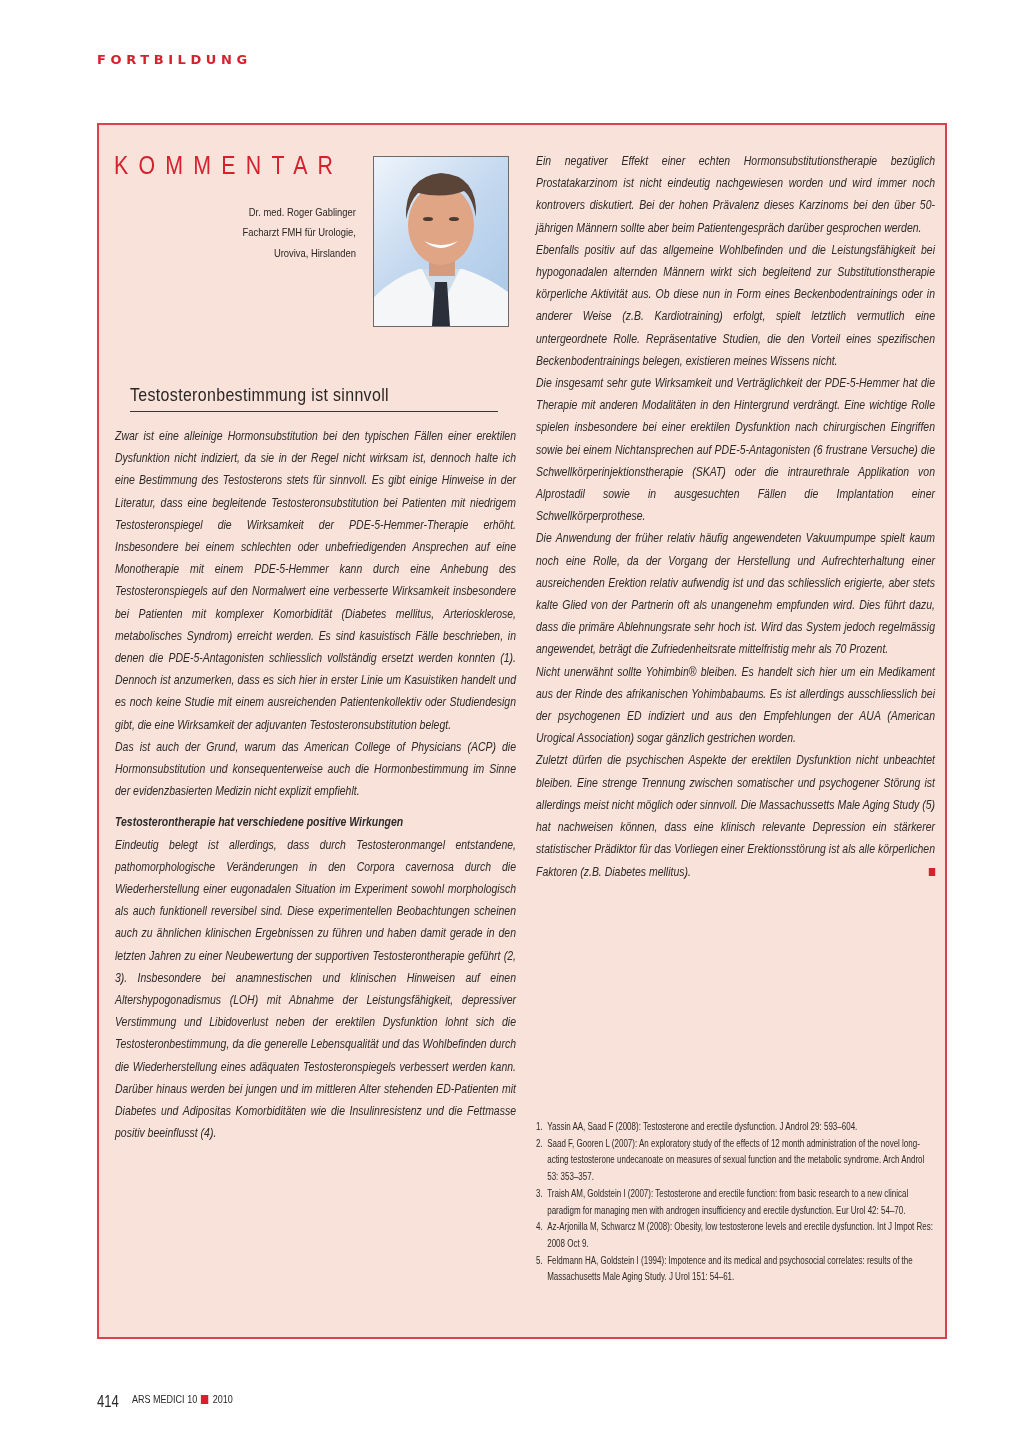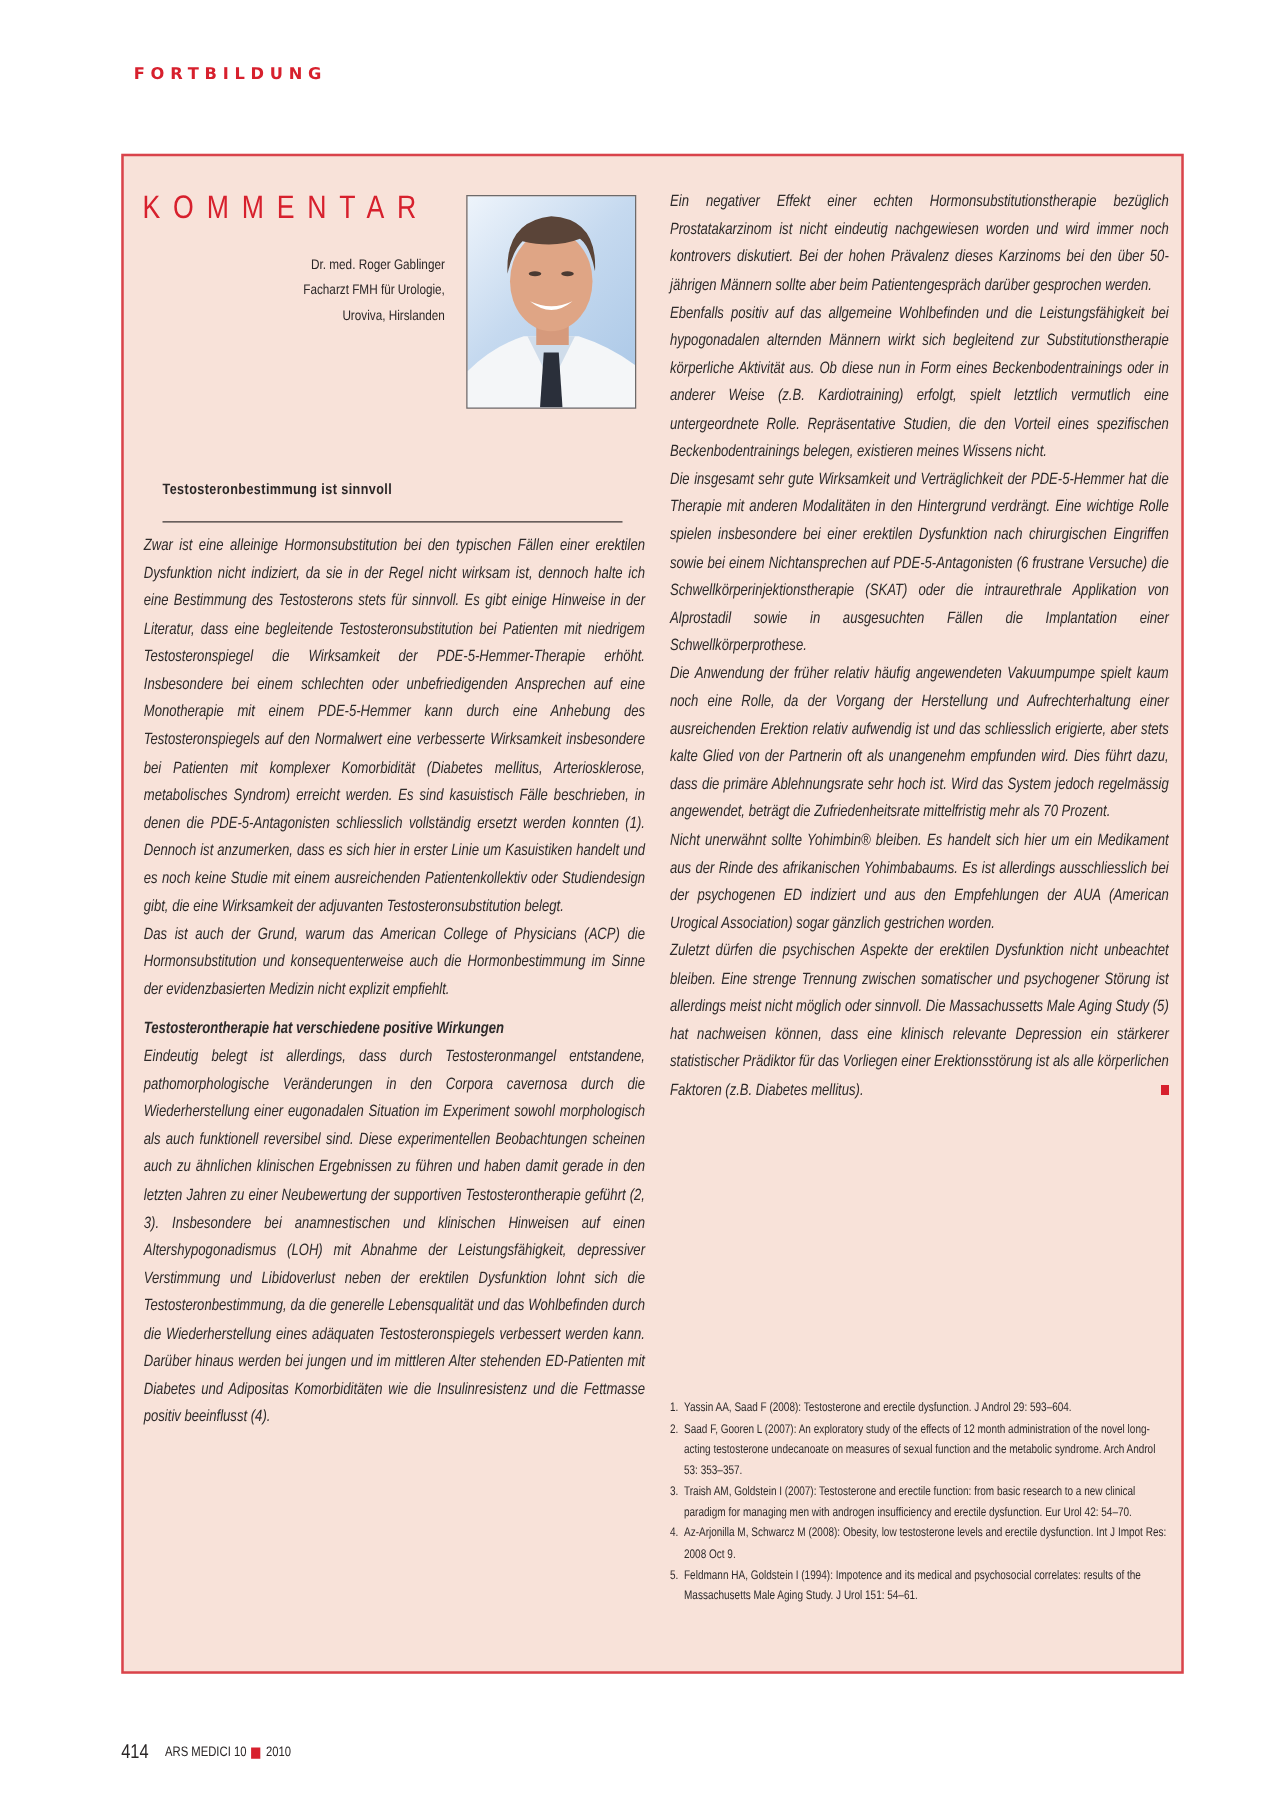--- a/index.html
+++ b/index.html
@@ -1,21 +1,21 @@
 <!DOCTYPE html>
 <html><head>
 <meta charset="utf-8">
 <style>
   html, body { margin:0; padding:0; }
   body {
     width:1024px; height:1448px; background:#ffffff; position:relative; overflow:hidden;
     font-family:"Liberation Sans", sans-serif; color:#2a2626;
   }
   .section-label {
-    position:absolute; left:107px; top:52px; margin:0;
+    position:absolute; left:97px; top:52px; margin:0;
     font-family:"DejaVu Sans", sans-serif; font-weight:bold; font-size:13px;
     letter-spacing:4.6px; color:#d7202d;
   }
   .box {
     position:absolute; left:97px; top:123px; width:850px; height:1216px;
     background:#f8e2d9; border:2px solid #d9434b; box-sizing:border-box;
   }
   .kommentar {
     position:absolute; left:114px; top:150px; margin:0;
     font-family:"Liberation Sans Narrow","Liberation Sans", sans-serif;
@@ -37,38 +37,38 @@
     position:absolute; font-size:13.1px; line-height:22.2px; text-align:justify;
     color:#2d2a2a;
     font-style:italic;
   }
   .col p { margin:0; }
   .col .inner { transform:scaleX(0.80); transform-origin:left top; width:125%; }
   .left-col { left:115px; top:425px; width:401px; }
   .right-col { left:536px; top:150px; width:399px; }
   .subhead {
     position:absolute; left:130px; top:384px; width:368px; margin:0;
-    font-size:12px; font-weight:bold; letter-spacing:0.4px; color:#2a2626;
-    border-bottom:1.5px solid #3a3535; padding-bottom:19px;
+    font-size:19px; font-weight:normal; letter-spacing:0.4px; color:#2a2626;
+    border-bottom:1.5px solid #3a3535; padding-bottom:5px;
   }
   .subhead span { display:inline-block; transform:scaleX(0.84); transform-origin:left center; }
   .minor-head { font-weight:bold; margin-top:9px !important; }
   .end-mark {
     display:inline-block; width:8px; height:8px; background:#d7202d; float:right; margin-top:7px;
   }
   .refs {
     position:absolute; left:536px; top:1119px; width:400px;
     font-size:10px; line-height:16.7px; color:#2d2a2a;
   }
   .refs .inner { transform:scaleX(0.80); transform-origin:left top; width:125%; }
   .refs ol { margin:0; padding:0; list-style:none; }
   .refs li { position:relative; padding-left:14px; }
   .refs li .num { position:absolute; left:0; top:0; }
   .footer {
-    position:absolute; left:97px; top:1393px; display:flex; align-items:center; gap:8px;
+    position:absolute; left:97px; top:1393px; display:flex; align-items:flex-start; gap:8px;
   }
   .page-num { font-size:16px; color:#2a2626; transform:scaleX(0.82); transform-origin:left; display:inline-block; }
   .journal { font-size:11px; color:#2a2626; transform:scaleX(0.82); transform-origin:left; display:inline-flex; align-items:center; gap:5px; }
   .square { display:inline-block; width:9px; height:9px; background:#d7202d; }
 </style>
 </head>
 <body>
 
 <div class="section-label">FORTBILDUNG</div>
 

